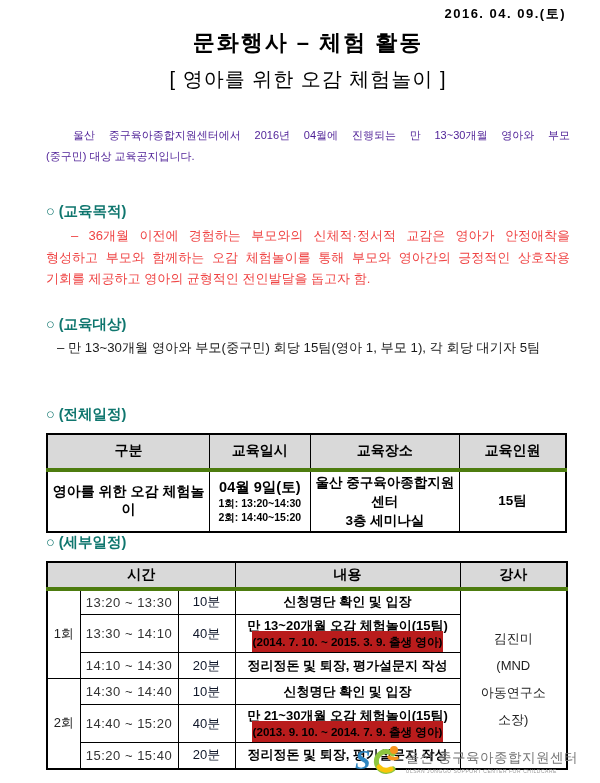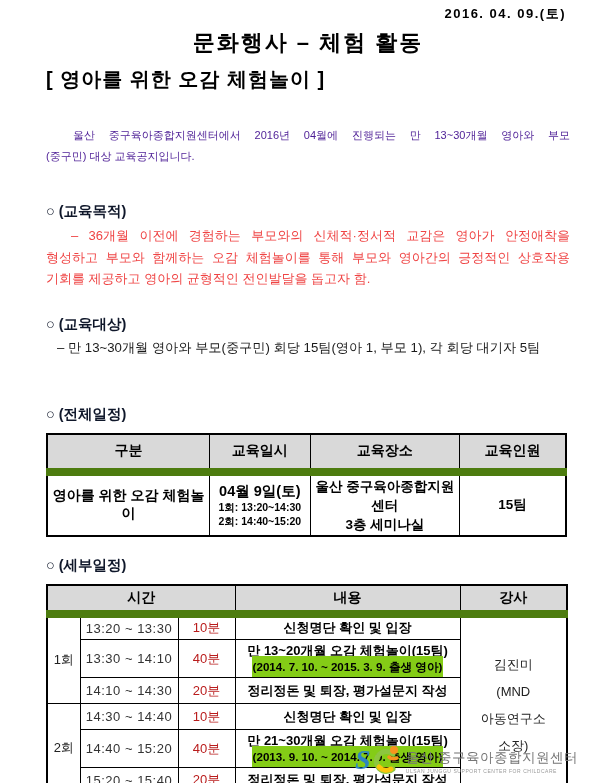--- a/index.html
+++ b/index.html
@@ -5,64 +5,64 @@
   html,body { margin:0; padding:0; }
   body {
     width:600px; height:783px; background:#ffffff; overflow:hidden;
     font-family:"Liberation Sans","DejaVu Sans",sans-serif; color:#000;
     position:relative;
   }
   .page { padding:5px 30px 0 46px; }
 
   .doc-date { text-align:right; font-weight:bold; font-size:13px; letter-spacing:1.5px; padding-right:4px; }
   .doc-title { text-align:center; font-size:22px; font-weight:bold; letter-spacing:2px; margin-top:5px; }
-  .doc-subtitle { text-align:left; font-size:20px; font-weight:bold; letter-spacing:1px; margin-top:8px; }
+  .doc-subtitle { text-align:center; font-size:20px; font-weight:normal; letter-spacing:1px; margin-top:8px; }
 
   .intro { margin-top:32px; font-size:11px; line-height:21px; color:#4c1d95; }
   .jfull { text-align:justify; text-align-last:justify; }
   .indent27 { text-indent:27px; }
   .indent25 { text-indent:25px; }
 
-  .sec-head { font-weight:bold; font-size:14.5px; color:#0f172a; }
+  .sec-head { font-weight:bold; font-size:14.5px; color:#0f766e; }
   .mt-purpose { margin-top:35px; }
   .mt-target  { margin-top:25px; }
   .mt-overall { margin-top:48px; }
-  .mt-detail  { margin-top:19px; }
+  .mt-detail  { }
 
   .purpose-body { margin-top:4px; font-size:13px; line-height:21.5px; color:#ef4444; }
   .target-body  { margin-top:5px; padding-left:11px; font-size:13.2px; color:#1a1a1a; }
 
   table { border-collapse:collapse; margin-top:9px; table-layout:fixed; }
   .tbl { border:2px solid #000; }
   .tbl th, .tbl td { border:1px solid #000; padding:0; overflow:hidden; }
-  .tbl th { background:#d9d9d9; font-size:14px; font-weight:bold; border-bottom:8px solid #4d7c0f; }
+  .tbl th { background:#d9d9d9; font-size:14px; font-weight:bold; border-bottom:4px solid #4d7c0f; }
 
   
   .tbl-overall { width:521px; }
   .tbl-overall th { height:33px; }
   .tbl-overall td { height:59px; text-align:center; vertical-align:middle; }
   .cell-category { font-weight:bold; font-size:14px; }
   .cell-datetime .d1 { font-weight:bold; font-size:14.5px; line-height:17px; }
   .cell-datetime .d2 { font-weight:bold; font-size:10.5px; line-height:14px; }
   .cell-place { font-weight:bold; font-size:13.5px; line-height:19px; }
   .cell-capacity { font-weight:bold; font-size:13.5px; }
 
   
   .tbl-detail { width:520px; }
   .tbl-detail th { height:24px; }
   .tbl-detail td { text-align:center; vertical-align:middle; font-size:13px; }
   .row-s { height:26px; }
   .row-d { height:38px; }
   .cell-session { font-size:13px; color:#222; }
   .cell-time { font-size:13px; color:#333; letter-spacing:0.5px; }
-  .cell-dur { font-size:13px; color:#b91c1c; }
+  .cell-dur { font-size:13px; color:#0f172a; }
   .cell-content { font-weight:bold; font-size:12.8px; }
   .cell-content .c1 { line-height:16px; }
   .cell-content .c2 { font-size:11.6px; line-height:15px; }
-  .hl { background:#84cc16; padding:4px 1px; }
+  .hl { background:#b91c1c; padding:4px 1px; }
   .cell-instructor { font-size:13px; line-height:27px; color:#222; }
 
   .footer { position:absolute; right:22px; bottom:4px; display:flex; align-items:center; gap:5px; }
   .footer-text { display:flex; flex-direction:column; }
   .footer-name { font-size:13.5px; color:#767676; letter-spacing:0.5px; }
   .footer-sub { font-size:5px; color:#9a9a9a; letter-spacing:0.55px; margin-top:1px; }
 </style>
 </head>
 <body>
 

